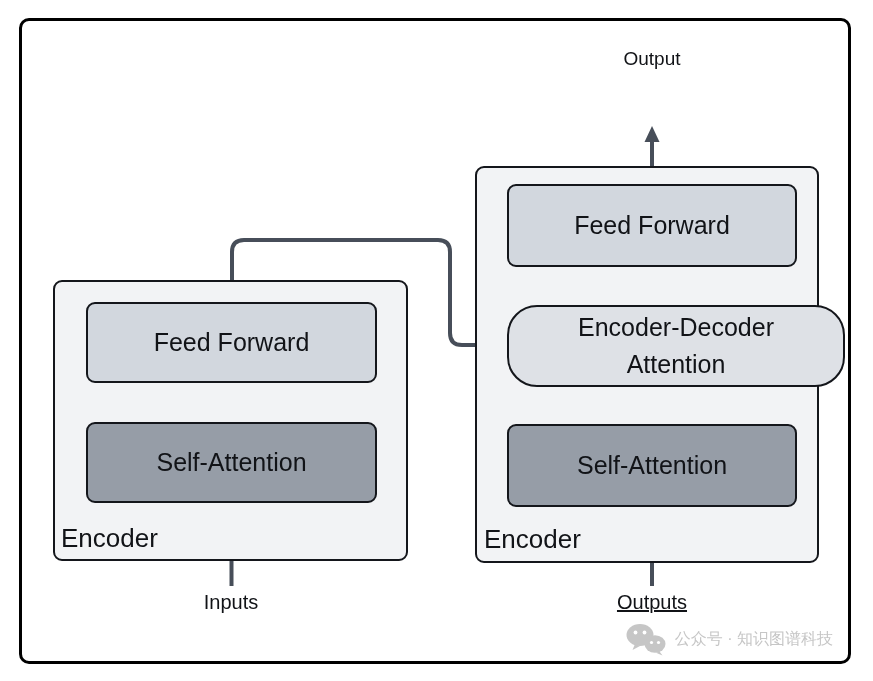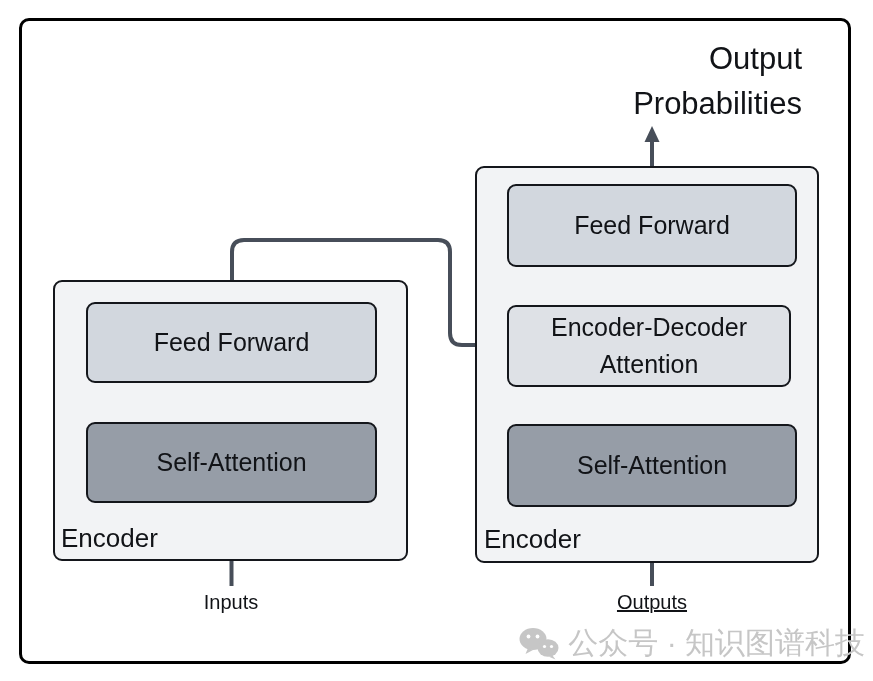--- a/index.html
+++ b/index.html
@@ -26,48 +26,47 @@
   .encoder-container .container-label{left:6px;bottom:5px;text-align:right;}
   .decoder-container .container-label{left:7px;bottom:6px;}
   .block{
     position:absolute;border:2.5px solid var(--block-border);border-radius:9px;
     box-sizing:border-box;display:flex;align-items:center;justify-content:center;
     text-align:right;font-size:25px;color:var(--text);line-height:37px;
   }
   .enc-ff{left:86px;top:302px;width:291px;height:81px;background:var(--feed-forward-fill);}
   .enc-sa{left:86px;top:422px;width:291px;height:81px;background:var(--self-attention-fill);}
   .dec-ff{left:507px;top:184px;width:290px;height:83px;background:var(--feed-forward-fill);}
-  .dec-eda{left:507px;top:305px;width:284px;height:82px;background:var(--enc-dec-attention-fill);flex-direction:column;}
+  .dec-eda{left:507px;top:305px;width:338px;height:82px;background:var(--enc-dec-attention-fill);flex-direction:column;border-radius:30px;}
   .dec-sa{left:507px;top:424px;width:290px;height:83px;background:var(--self-attention-fill);}
   .output-label{
-    position:absolute;left:502px;top:36px;width:300px;text-align:right;
-    font-size:31px;line-height:45px;color:var(--text);
+    position:absolute;left:502px;top:36px;width:300px;text-align:center;
+    font-size:19px;line-height:45px;color:var(--text);
   }
   .io-label{
     position:absolute;top:591px;width:200px;text-align:center;
     font-size:20px;color:var(--text);
   }
   .inputs-label{left:131px;}
   .outputs-label{left:552px;text-decoration:underline;}
   .watermark{
-    position:absolute;right:8px;top:623px;display:flex;align-items:center;gap:9px;
-    color:var(--watermark);font-size:30px;white-space:nowrap;justify-content:flex-end;
+    position:absolute;right:40px;top:623px;display:flex;align-items:center;gap:9px;
+    color:var(--watermark);font-size:16px;white-space:nowrap;justify-content:flex-end;
   }
   .watermark svg{display:block;}
 </style>
 </head>
 <body>
 
 <div class="canvas">
 
   <div class="outer-border"></div>
 
   <div class="output-label">
     <div>Output</div>
-    <div>Probabilities</div>
   </div>
 
   <svg class="arrows" viewBox="0 0 873 681">
 
     <path d="M652 186 L652 139"></path>
     <polygon points="652,126 644.5,142 659.5,142"></polygon>
 
     <path d="M231.5 421 L231.5 396"></path>
     <polygon points="231.5,384 224,400 239,400"></polygon>
 

